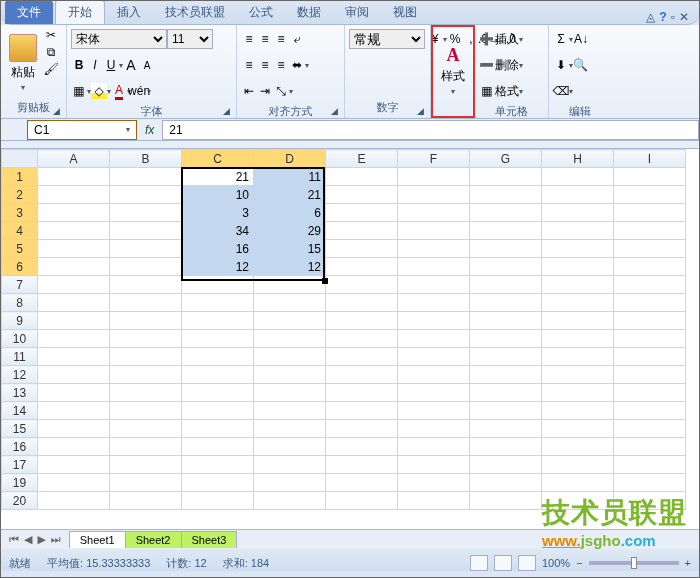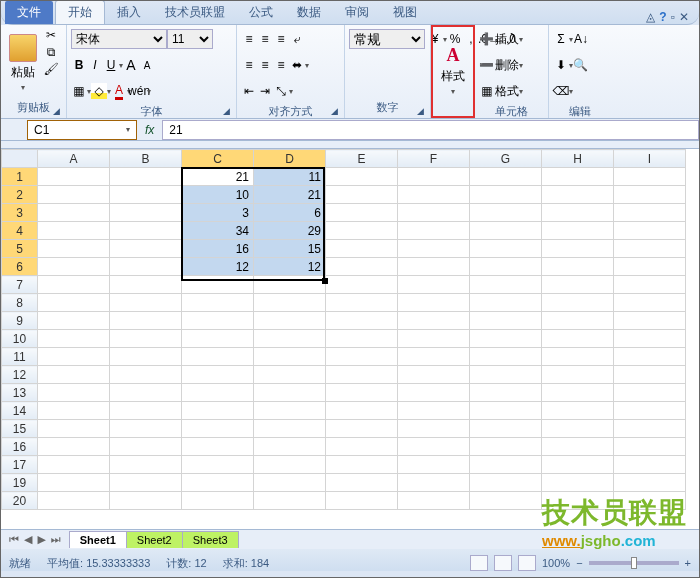--- a/index.html
+++ b/index.html
@@ -50,21 +50,21 @@
   .grid td.sel { background: #c3d8ef; }
   .grid td.active { background: #fff; }
   .sel-border { position: absolute; border: 2px solid #000; pointer-events: none; }
   .fill-handle { position: absolute; width: 6px; height: 6px; background: #000; }
   
   
   .sheet-bar { height: 20px; background: #e7eef8; display: flex; align-items: center; border-top: 1px solid #a5b9d4; font-size: 11px; }
   .sheet-nav { display: flex; gap: 1px; padding: 0 6px; }
   .sheet-nav span { padding: 0 2px; color: #666; }
   .sheet-tab { padding: 2px 10px; background: #bef264; border: 1px solid #aac; border-bottom: none; margin-right: -1px; }
-  .sheet-tab.active { background: #fff; font-weight: bold; }
+  .sheet-tab.active { background: #fff; font-weight: normal; }
   
   
   .status-bar { height: 22px; background: linear-gradient(#dfe9f5, #cfdef0); display: flex; align-items: flex-end; font-size: 11px; color: #3b5a82; padding: 0 8px; gap: 16px; }
   .status-right { margin-left: auto; display: flex; gap: 6px; align-items: center; }
   .view-btn { width: 18px; height: 16px; border: 1px solid #aac; background: #f6f9fc; }
   .zoom-slider { width: 90px; height: 4px; background: #aac; position: relative; }
   .zoom-slider .thumb { position: absolute; top: -4px; left: 42px; width: 6px; height: 12px; background: #fff; border: 1px solid #888; }
   
   
   .watermark { position: absolute; right: 12px; bottom: 28px; pointer-events: none; }

